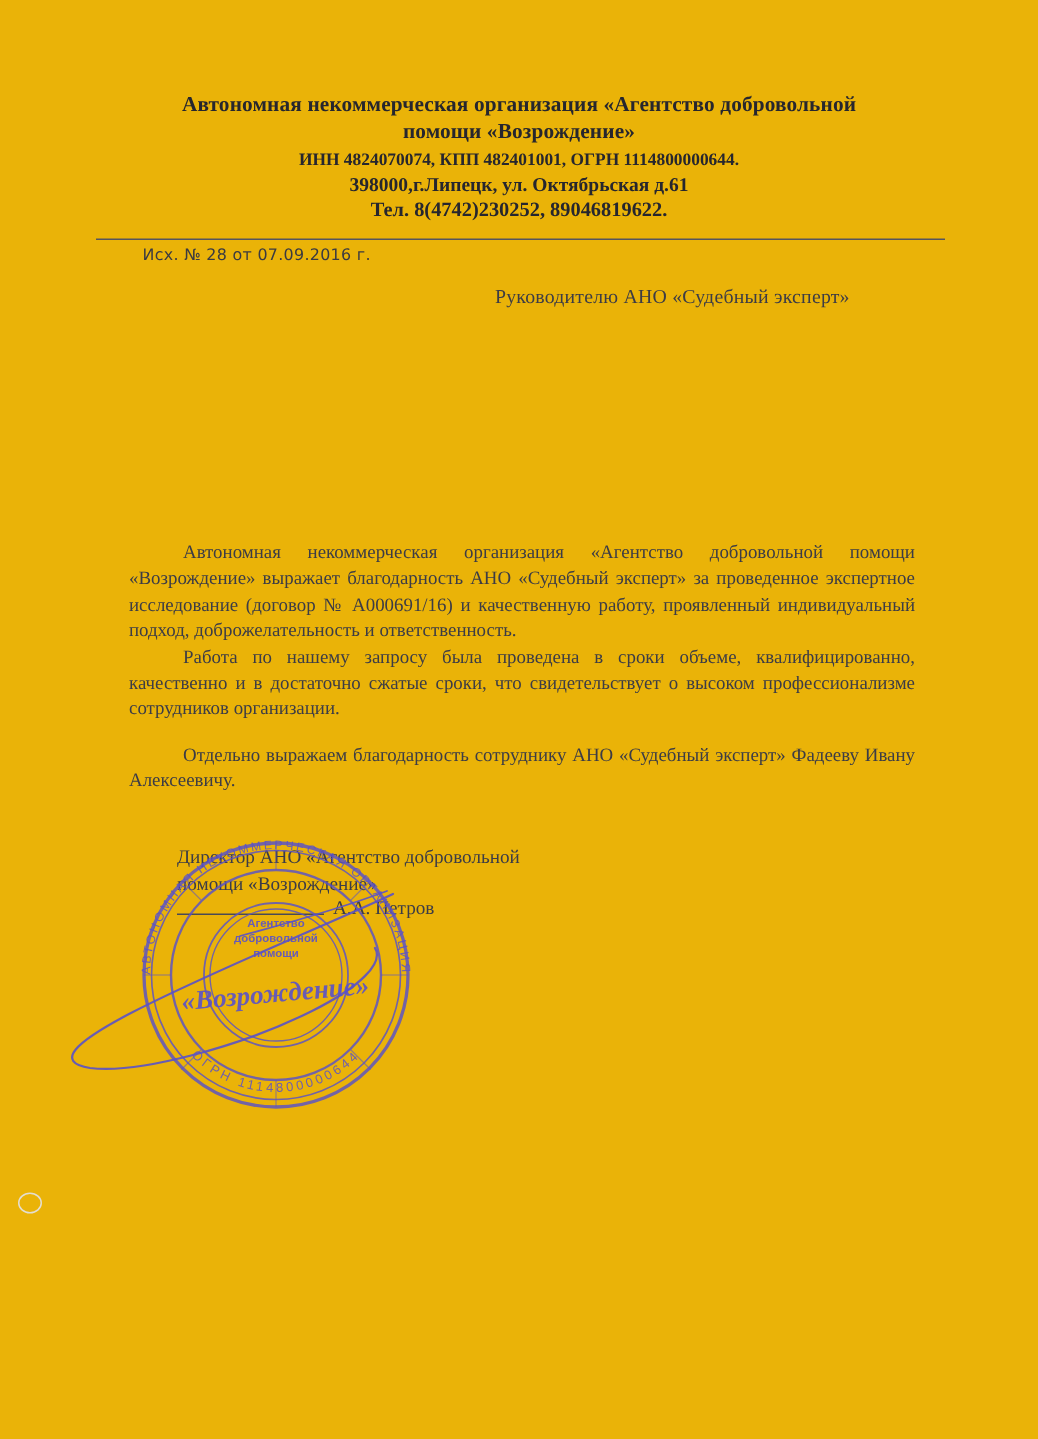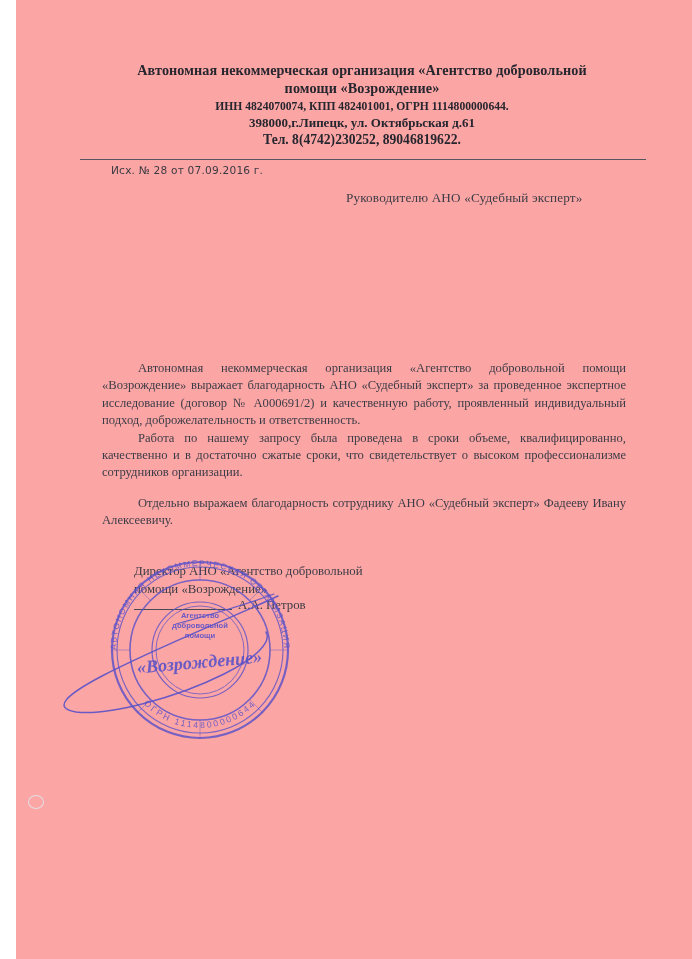--- a/index.html
+++ b/index.html
@@ -12,22 +12,21 @@
     height: 959px;
     position: relative;
     overflow: hidden;
     font-family: "Liberation Serif", "DejaVu Serif", serif;
     color: #2b2b33;
   }
 
   .page {
     position: absolute;
     inset: 0;
-    background: #fca5a5;
-    margin-left: 16px;
+    background: #eab308;
   }
 
   
   .letterhead {
     position: absolute;
     left: 62px;
     top: 62px;
     width: 568px;
     text-align: center;
   }
@@ -192,21 +191,21 @@
   </div>
 
   <div class="header-rule"></div>
 
   <div class="ref-line">Исх. № 28 от 07.09.2016 г.</div>
 
   <div class="addressee">Руководителю АНО «Судебный эксперт»</div>
 
 
   <div class="body-text">
-    <p>Автономная некоммерческая организация «Агентство добровольной помощи «Возрождение» выражает благодарность АНО «Судебный эксперт» за проведенное экспертное исследование (договор № А000691/2)  и качественную работу, проявленный индивидуальный подход, доброжелательность и ответственность.</p>
+    <p>Автономная некоммерческая организация «Агентство добровольной помощи «Возрождение» выражает благодарность АНО «Судебный эксперт» за проведенное экспертное исследование (договор № А000691/16)  и качественную работу, проявленный индивидуальный подход, доброжелательность и ответственность.</p>
     <p>Работа по нашему запросу была проведена в сроки объеме, квалифицированно, качественно и в достаточно сжатые сроки, что свидетельствует о высоком профессионализме сотрудников организации.</p>
     <p class="gap">Отдельно выражаем благодарность сотруднику АНО «Судебный эксперт» Фадееву Ивану Алексеевичу.</p>
   </div>
 
   <div class="sign-block">
     <span>Директор АНО «Агентство добровольной</span><br>
     <span>помощи «Возрождение»</span>
   </div>
 
   <div class="sign-name-row">

